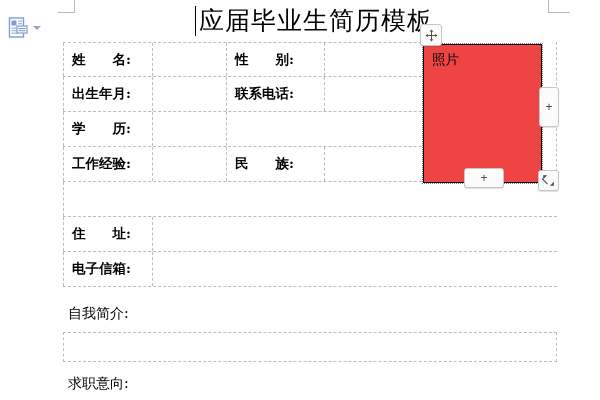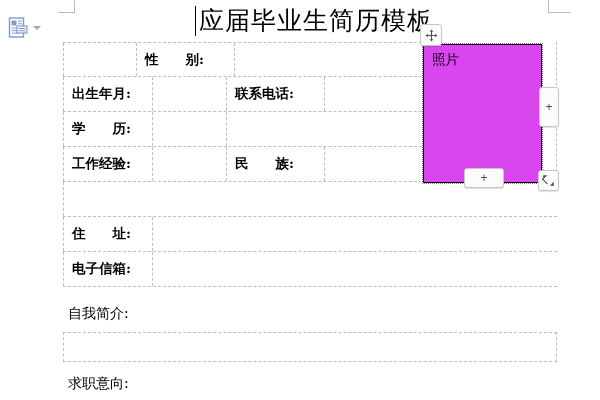--- a/index.html
+++ b/index.html
@@ -49,21 +49,21 @@
   .c-full{width:404px;}
   .no-right{border-right:none;}
 
   
   #photo-col{position:absolute;left:360px;top:0;width:134px;height:140px;
              border-left:1px dashed #bdbdbd;border-right:1px dashed #bdbdbd;
              box-sizing:border-box;background:#fff;}
 
   
   #photo-box{position:absolute;left:360px;top:2px;width:119px;height:139px;
-             border:1px solid #000;box-sizing:border-box;background:#d946ef;}
+             border:1px solid #000;box-sizing:border-box;background:#ef4444;}
   #photo-box-dash{position:absolute;left:359px;top:1px;width:121px;height:141px;
              border:1px dotted #7a7a7a;box-sizing:border-box;pointer-events:none;}
   #photo-label{position:absolute;left:8px;top:6px;font-size:13.5px;color:#000;
                font-family:"DejaVu Serif","Liberation Serif",serif;}
 
   
   .handle{position:absolute;background:#fbfbfb;border:1px solid #c6c6c6;border-radius:3px;
           box-shadow:0 1px 1px rgba(0,0,0,.12);display:flex;align-items:center;justify-content:center;
           color:#4d4d4d;font-size:12px;font-family:"Liberation Sans",sans-serif;}
   #h-move{left:420px;top:24px;width:20px;height:20px;}
@@ -102,20 +102,23 @@
   <div id="fmt-caret"></div>
 
   <div id="title-line">
     <div id="caret"></div>
     <div id="doc-title">应届毕业生简历模板</div>
   </div>
 
   <div id="main-table">
 
     <div class="row">
+      <div class="cell c-label">
+          <span class="lbl">姓　　名:</span>
+        </div>
       <div class="cell c-value">
           <span class="lbl"></span>
         </div>
       <div class="cell c-label2">
           <span class="lbl">性　　别:</span>
         </div>
       <div class="cell c-value2 no-right">
           <span class="lbl"></span>
         </div>
       <div class="cell c-photo no-right"></div>

